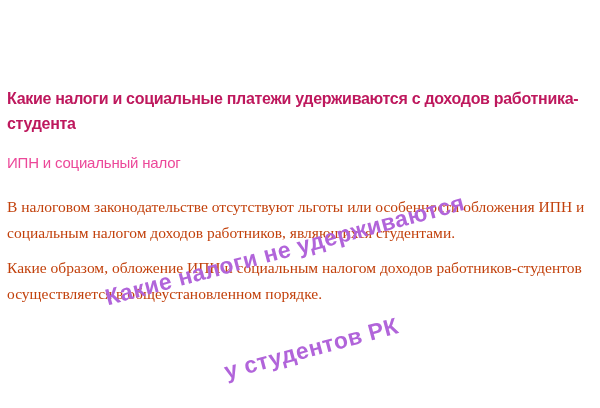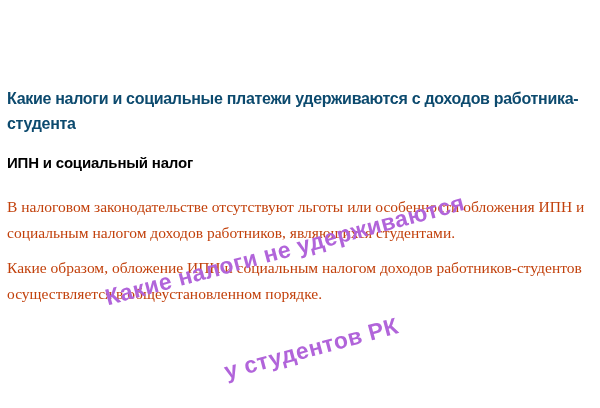--- a/index.html
+++ b/index.html
@@ -25,31 +25,31 @@
     top: 86px;
     width: 590px;
   }
   .page-title {
     margin: 0 0 17px 0;
     font-family: "Liberation Sans", sans-serif;
     font-weight: 700;
     font-size: 16px;
     line-height: 25px;
     letter-spacing: -0.3px;
-    color: #0c4a6e;
+    color: #be185d;
     white-space: pre-line;
   }
   .section-heading {
     margin: 0 0 21px 0;
     font-family: "Liberation Sans", sans-serif;
-    font-weight: 700;
+    font-weight: 400;
     font-size: 15px;
     line-height: 20px;
     letter-spacing: -0.2px;
-    color: #000000;
+    color: #ec4899;
     white-space: pre;
   }
   .body-paragraph {
     margin: 0 0 9px 0;
     font-family: Liberation Serif, serif;
     font-weight: 400;
     font-size: 15.5px;
     line-height: 26px;
     color: #c2410c;
     white-space: pre-line;

